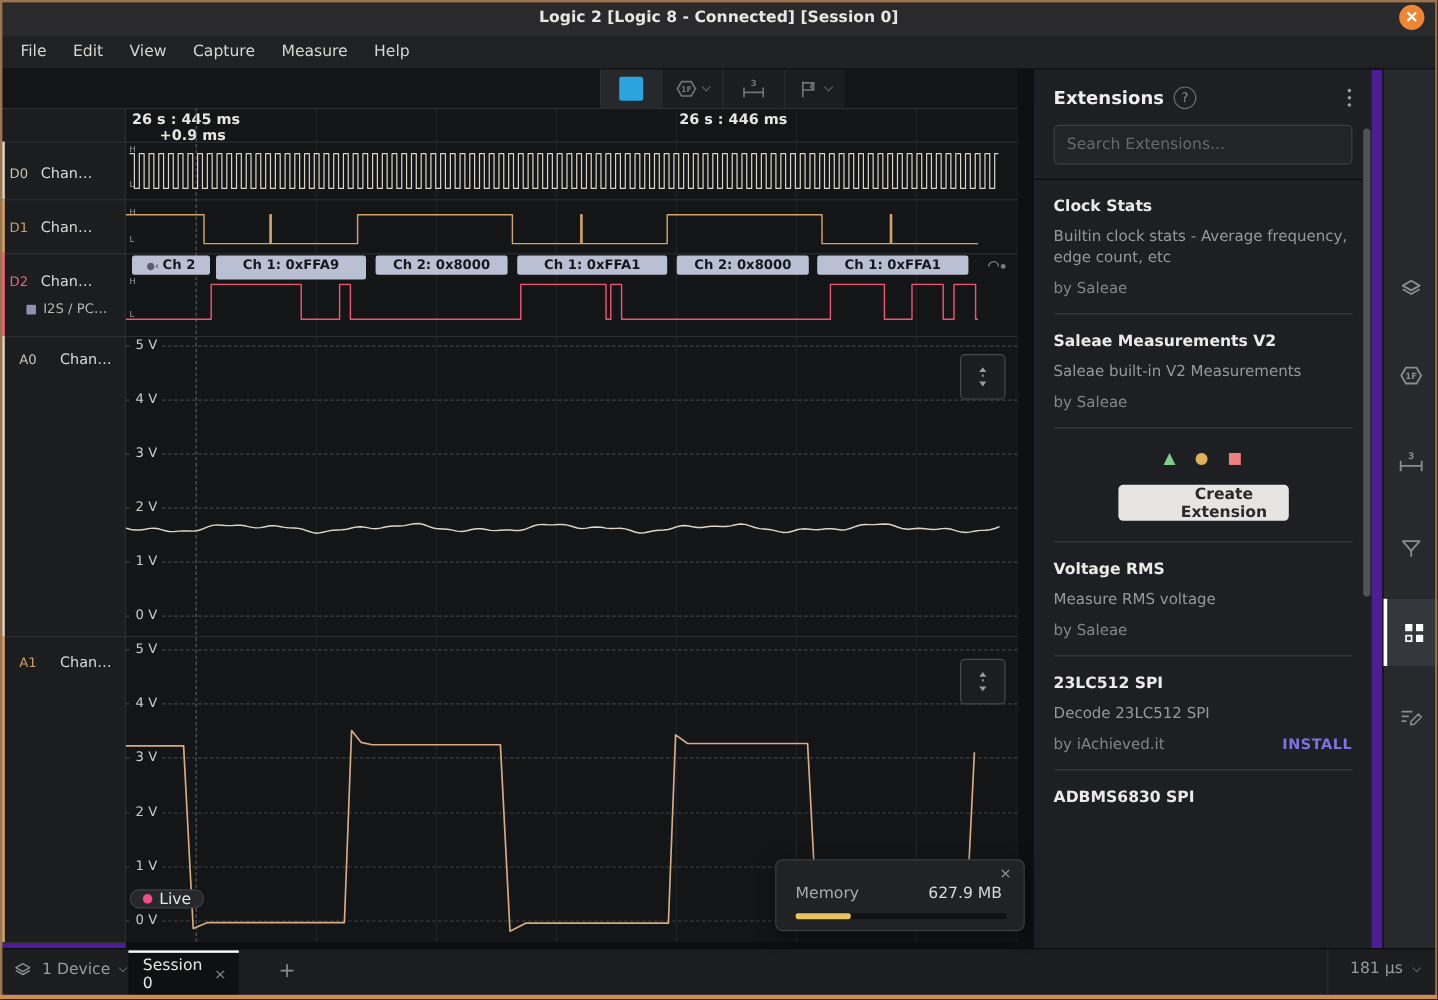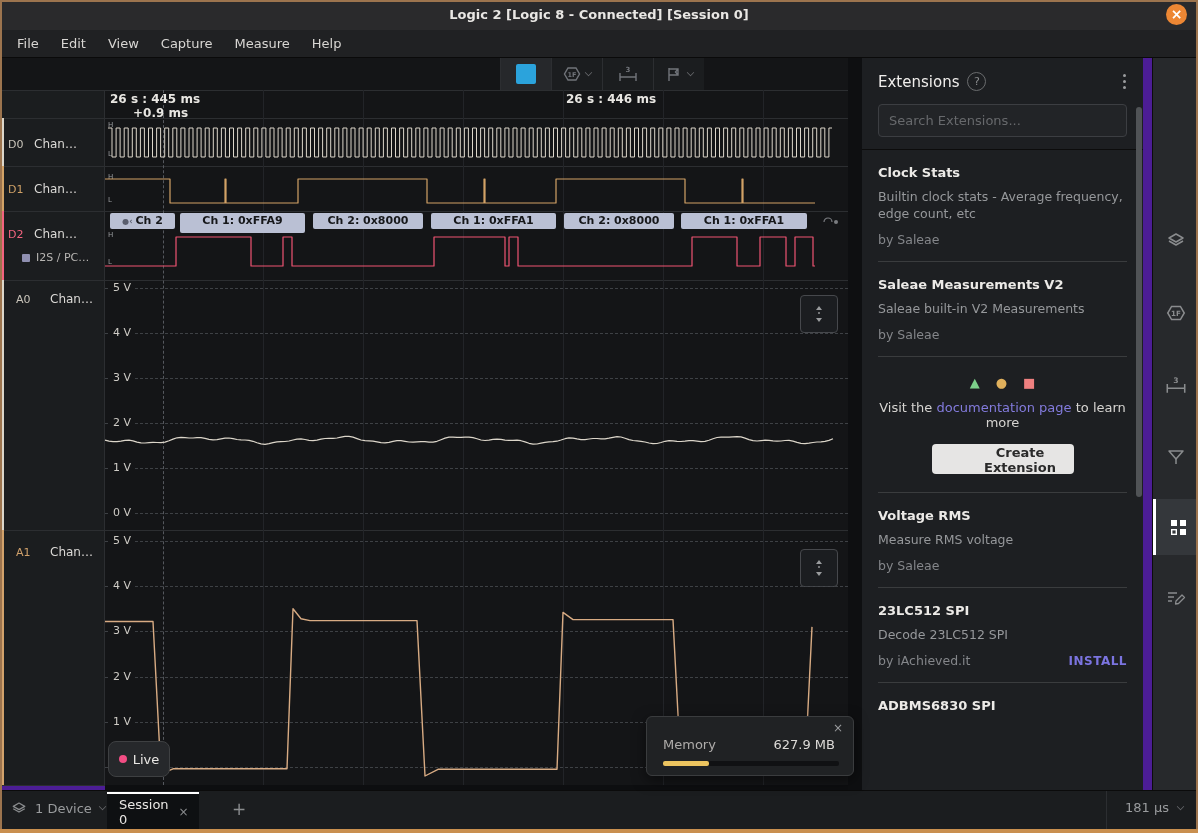--- a/index.html
+++ b/index.html
@@ -28,36 +28,36 @@
   .rowsep{left:0;width:848px;height:1px;background:#2c2e31;}
   .strip{left:0;width:4px;}
   .chan-id{font-size:11px;}
   .chan-name{font-size:12px;color:#dcdad7;}
   .hl{font-size:7px;color:#9b9da0;}
   .tl-label{font-size:12px;font-weight:bold;color:#e8e6e2;}
   #bottom-strip{left:105px;top:785px;width:743px;height:5px;background:#0d0e10;}
   
   .expand-btn{width:36px;height:36px;border:1px solid #46484c;border-radius:4px;background:#1b1d20;display:flex;align-items:center;justify-content:center;}
   
-  #live-btn{left:108px;top:741px;width:62px;height:36px;background:#26282b;border:1px solid #3e4042;border-radius:8px;
+  #live-btn{left:108px;top:741px;width:62px;height:16px;background:#26282b;border:1px solid #3e4042;border-radius:8px;
             display:flex;align-items:center;justify-content:center;gap:6px;z-index:3;box-sizing:border-box;}
   #live-dot{width:8px;height:8px;border-radius:50%;background:#f24d84;}
   #live-label{color:#e9e7e4;font-size:13px;}
   
   #memory-popup{left:646px;top:716px;width:208px;height:60px;background:#202224;border:1px solid #3a3c3e;border-radius:6px;
                 box-shadow:0 4px 14px rgba(0,0,0,.5);z-index:4;box-sizing:border-box;}
   #memory-label{left:16px;top:20px;font-size:13px;color:#aeacaa;}
   #memory-value{right:18px;top:20px;font-size:13px;color:#dcdad7;}
   #memory-close{right:10px;top:4px;font-size:12px;color:#9a9c9e;}
   #memory-track{left:16px;top:44px;width:176px;height:5px;background:#101113;border-radius:2px;}
   #memory-fill{height:5px;background:#ecc45f;border-radius:2px;}
   
   #extpanel{left:862px;top:58px;width:281px;height:732px;background:#1d1f22;overflow:hidden;box-sizing:border-box;}
   #ext-head{padding:14px 16px 0 16px;display:flex;align-items:center;}
-  #ext-title{font-size:15px;font-weight:normal;color:#f0eeec;}
+  #ext-title{font-size:15px;font-weight:bold;color:#f0eeec;}
   #help-circle{width:17px;height:17px;border:1.5px solid #6a6c6e;border-radius:50%;color:#8a8c8e;font-size:11px;
                text-align:center;line-height:17px;margin-left:8px;}
   #kebab{margin-left:auto;width:4px;display:flex;flex-direction:column;gap:3px;}
   #kebab i{width:3px;height:3px;border-radius:50%;background:#9a9c9e;}
   #ext-search{margin:13px 16px 0 16px;width:249px;height:33px;background:#222427;border:1px solid #3c3e42;border-radius:4px;
               color:#d6d4d1;font-size:13px;padding:0 10px;box-sizing:border-box;font-family:inherit;outline:none;}
   #ext-search::placeholder{color:#67696c;}
   #ext-list{margin-top:12px;border-top:1px solid #0c0c0c;padding:0 16px;}
   .ext-item .t{font-size:13px;font-weight:bold;color:#eceae7;margin-top:15px;}
   .ext-item .d{font-size:12.5px;color:#96989b;margin-top:8px;line-height:17px;width:250px;}
@@ -293,21 +293,20 @@
         <div class="d">Saleae built-in V2 Measurements</div>
         <div class="ext-author-row">
             <span class="a">by Saleae</span>
           </div>
         <div class="ext-div"></div>
       </div>
       <div id="create-block">
         <div id="shapes">
           <span id="shape-tri">▲</span><span id="shape-circ">●</span><span id="shape-sq">■</span>
         </div>
-        <div id="create-line"><span>Visit the </span><span id="doc-link">documentation page</span><span> to learn more</span></div>
         <button id="create-btn">Create Extension</button>
         <div class="ext-div" style="margin-top:16px;"></div>
       </div>
       <div class="ext-item">
         <div class="t">Voltage RMS</div>
         <div class="d">Measure RMS voltage</div>
         <div class="ext-author-row">
             <span class="a">by Saleae</span>
           </div>
         <div class="ext-div"></div>

